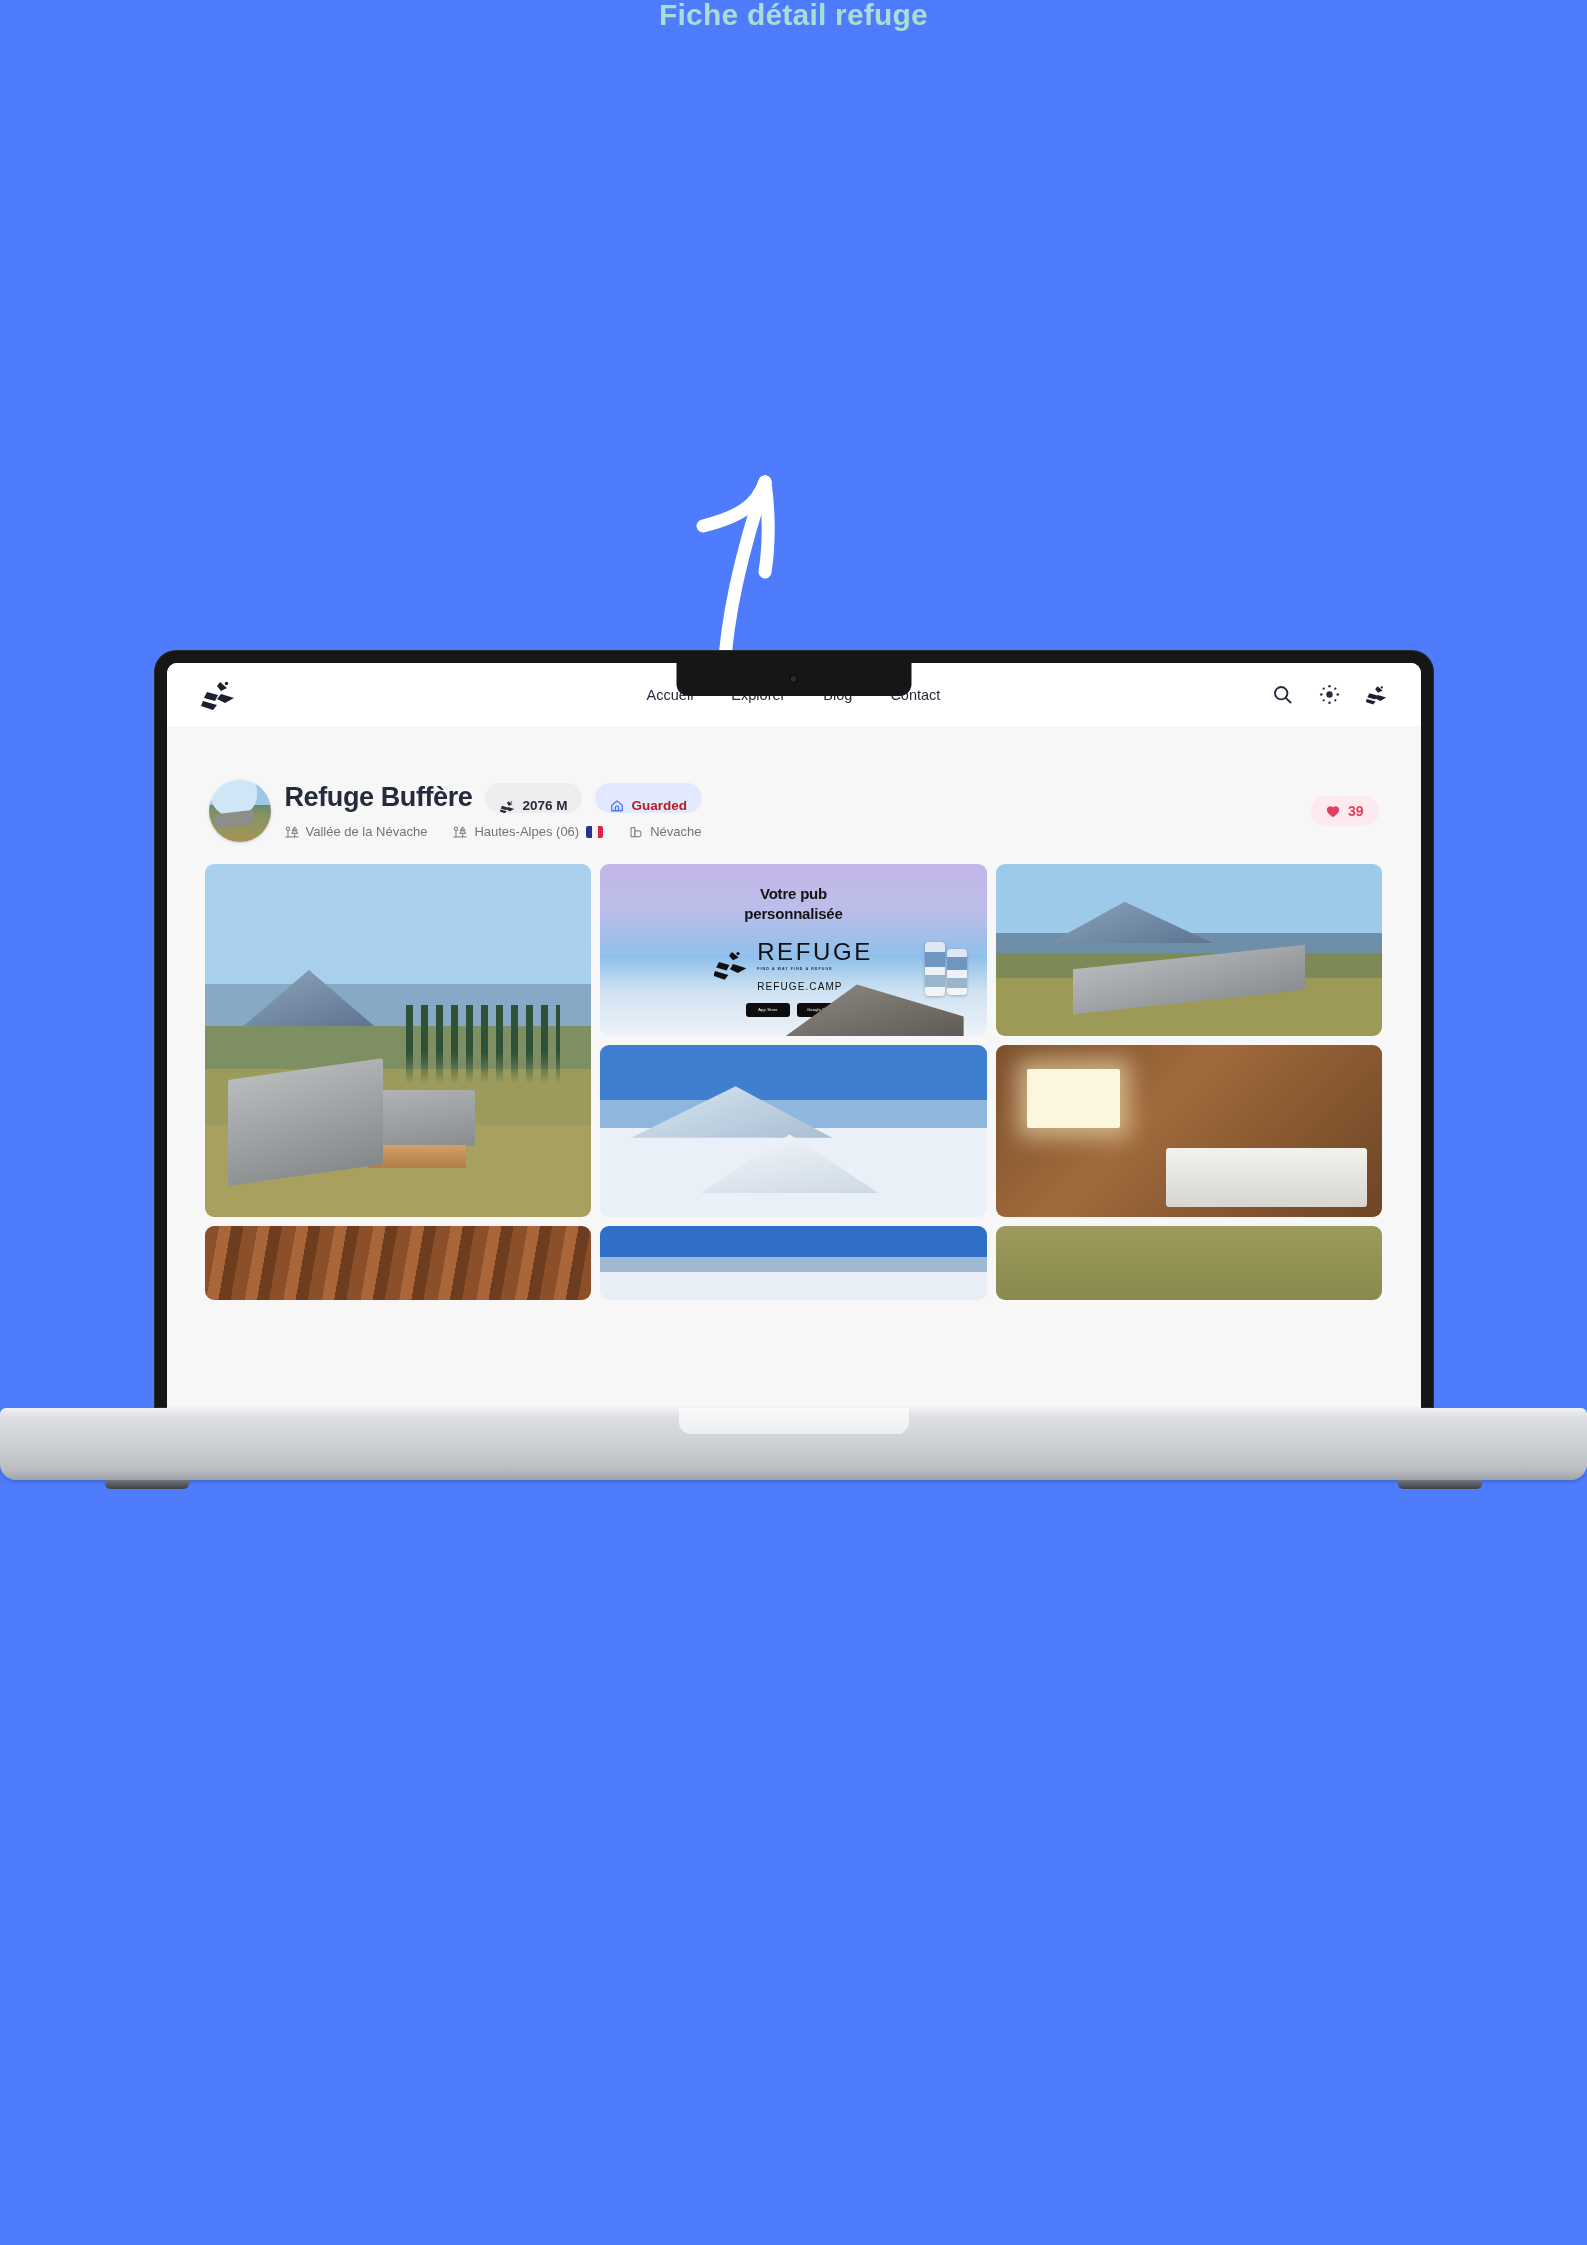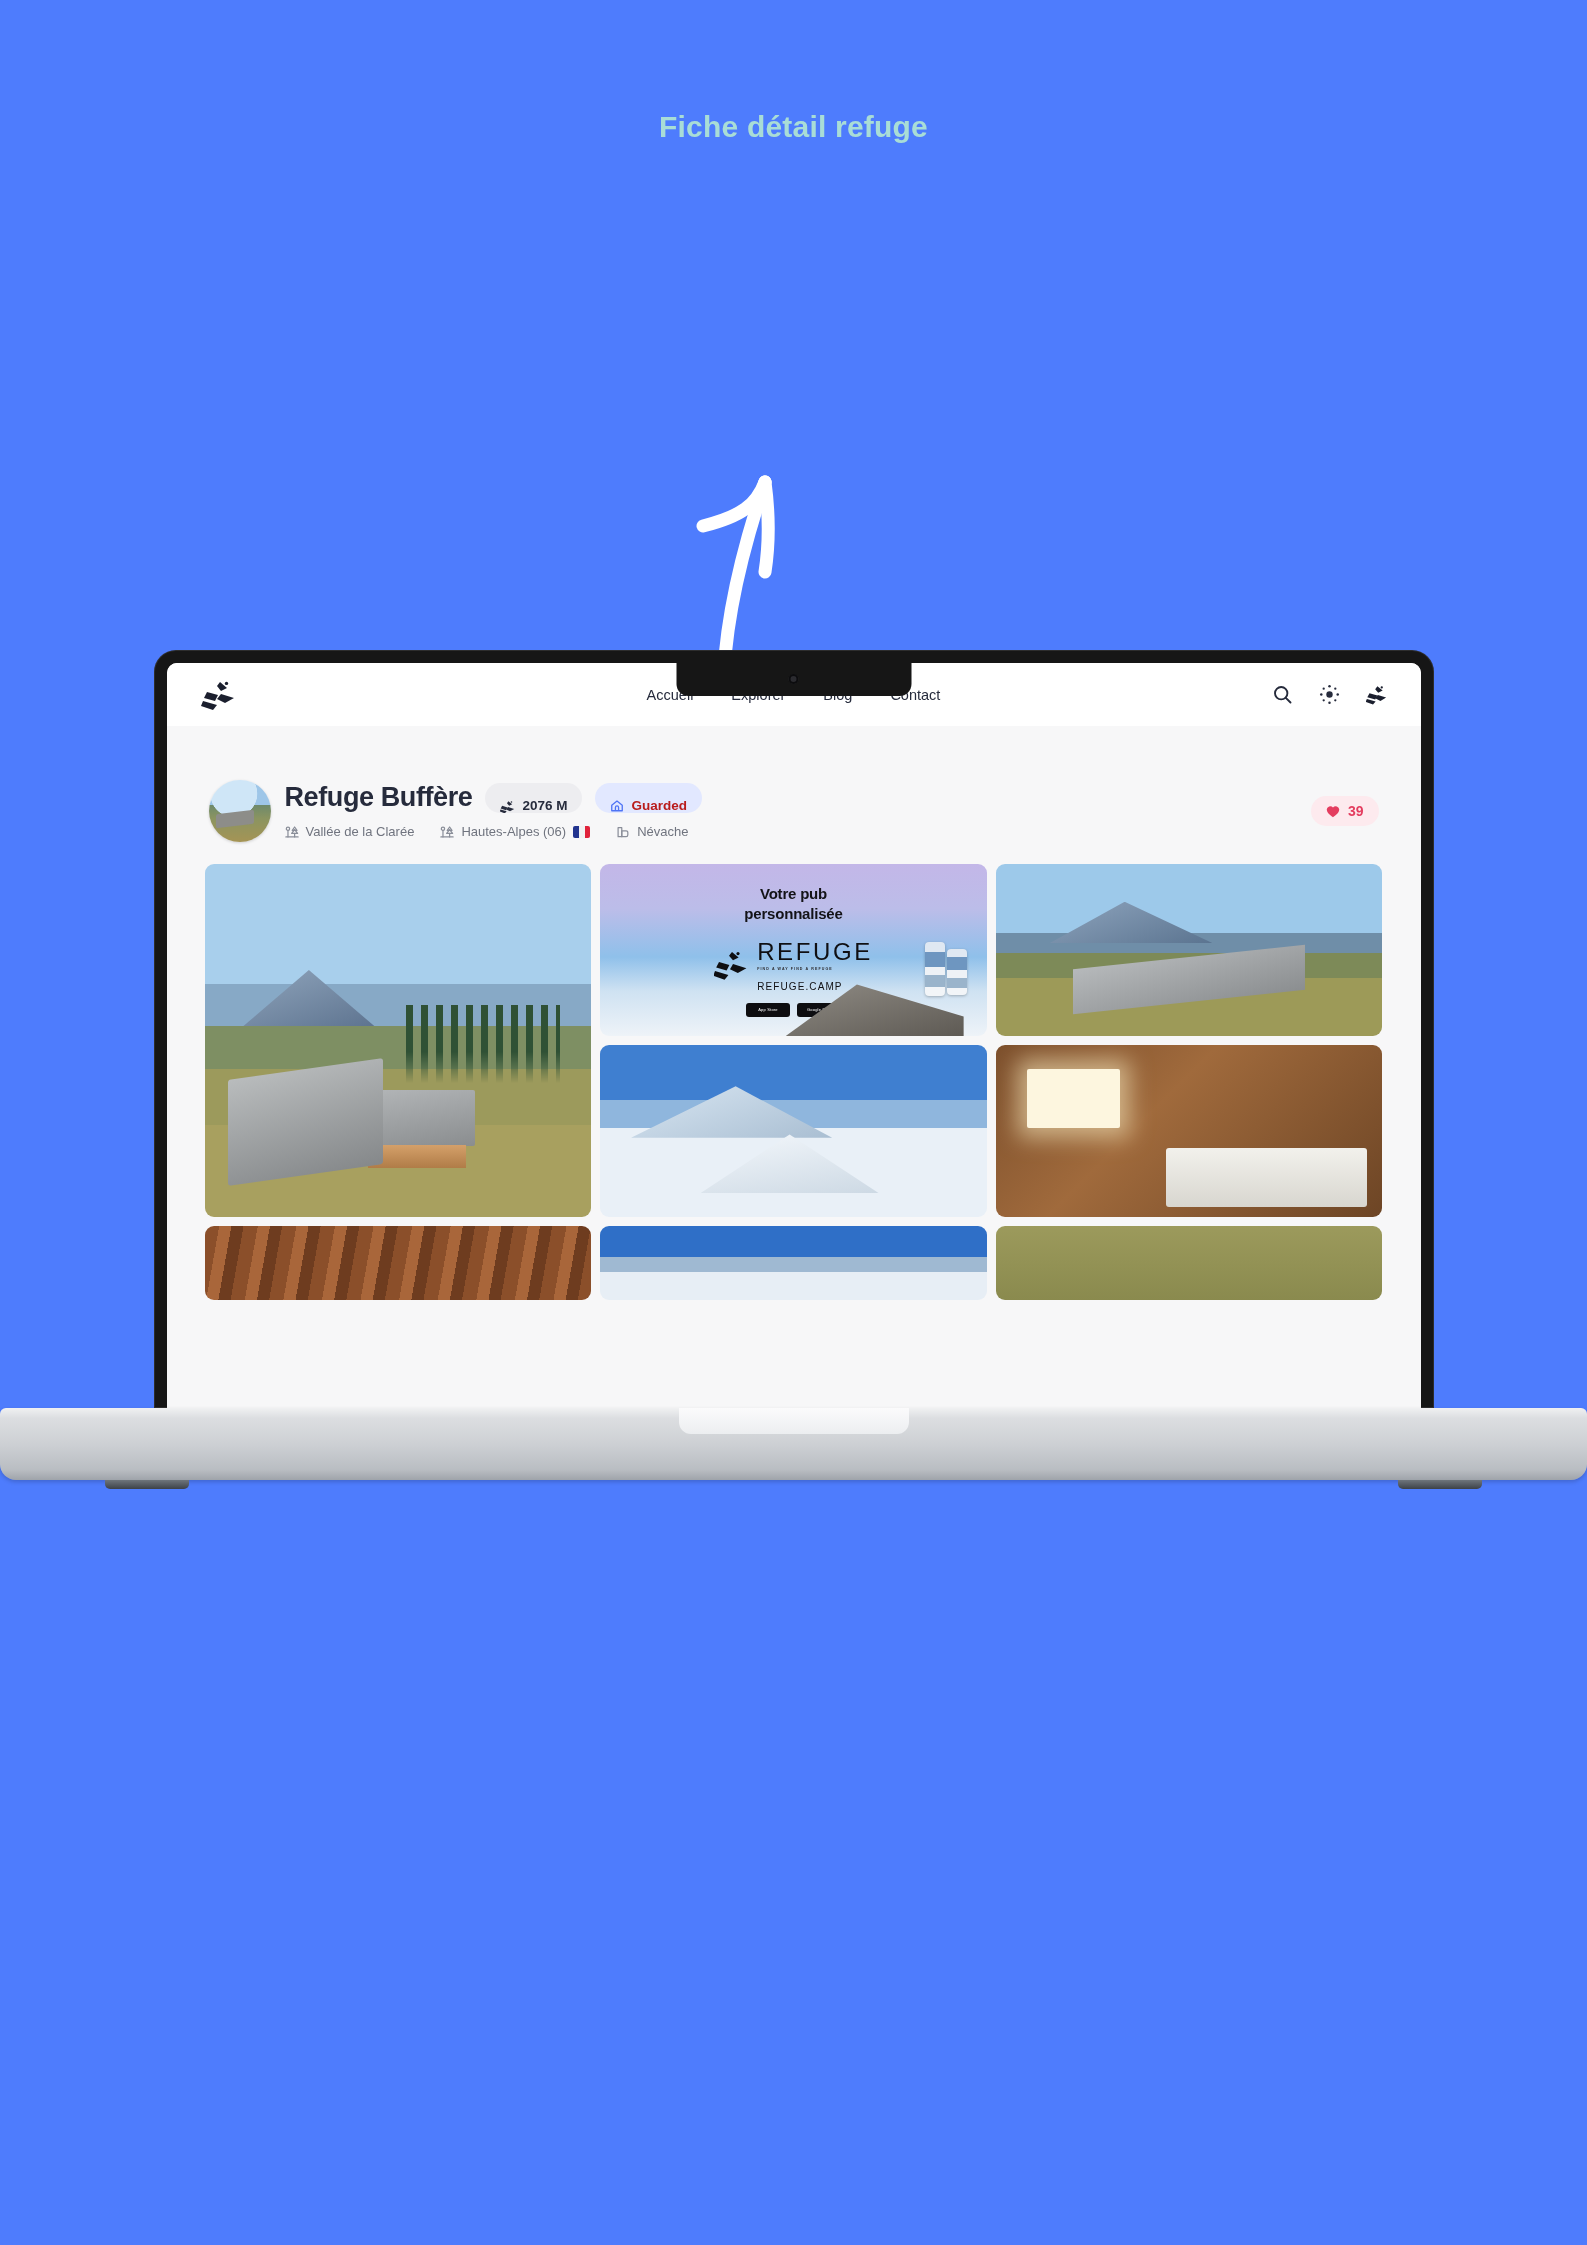--- a/index.html
+++ b/index.html
@@ -5,21 +5,21 @@
   * { margin:0; padding:0; box-sizing:border-box; }
   html,body { width:1587px; height:2245px; }
   body {
     background:#4e7cfd;
     font-family:"Liberation Sans", sans-serif;
     overflow:hidden;
     position:relative;
   }
 
   
-  .promo { width:100%; text-align:center; padding-top:112px; }
+  .promo { width:100%; text-align:center; }
   .promo-eyebrow {
     font-size:30px; font-weight:700; color:#a9ddd6;
     letter-spacing:.2px; line-height:1;
   }
   .promo-title {
     margin-top:30px;
     font-size:84px; font-weight:800; color:#ffffff;
     line-height:1.02; letter-spacing:-2.2px;
     padding:0 150px;
   }
@@ -346,21 +346,21 @@
               <div class="meta-row">
                 <span class="meta">
                   <svg viewBox="0 0 16 16" width="14" height="14" fill="none" stroke="#8a8e99" stroke-width="1.4">
                     <circle cx="3.4" cy="4.2" r="1.9"></circle>
                       <path d="M3.4 6.4 V13.6" stroke-linecap="round"></path>
                     <path d="M11 2.3 L13.7 6.2 H8.3 Z" stroke-linejoin="round"></path>
                     <path d="M11 5.2 L14.4 9.6 H7.6 Z" stroke-linejoin="round"></path>
                     <path d="M11 9.6 V13.6" stroke-linecap="round"></path>
                     <path d="M1 13.6 H15" stroke-linecap="round"></path>
                   </svg>
-                  <span>Vallée de la Clarée</span>
+                  <span>Vallée de la Névache</span>
                 </span>
 
                 <span class="meta">
                   <svg viewBox="0 0 16 16" width="14" height="14" fill="none" stroke="#8a8e99" stroke-width="1.4">
                     <circle cx="3.4" cy="4.2" r="1.9"></circle>
                       <path d="M3.4 6.4 V13.6" stroke-linecap="round"></path>
                     <path d="M11 2.3 L13.7 6.2 H8.3 Z" stroke-linejoin="round"></path>
                     <path d="M11 5.2 L14.4 9.6 H7.6 Z" stroke-linejoin="round"></path>
                     <path d="M11 9.6 V13.6" stroke-linecap="round"></path>
                     <path d="M1 13.6 H15" stroke-linecap="round"></path>

